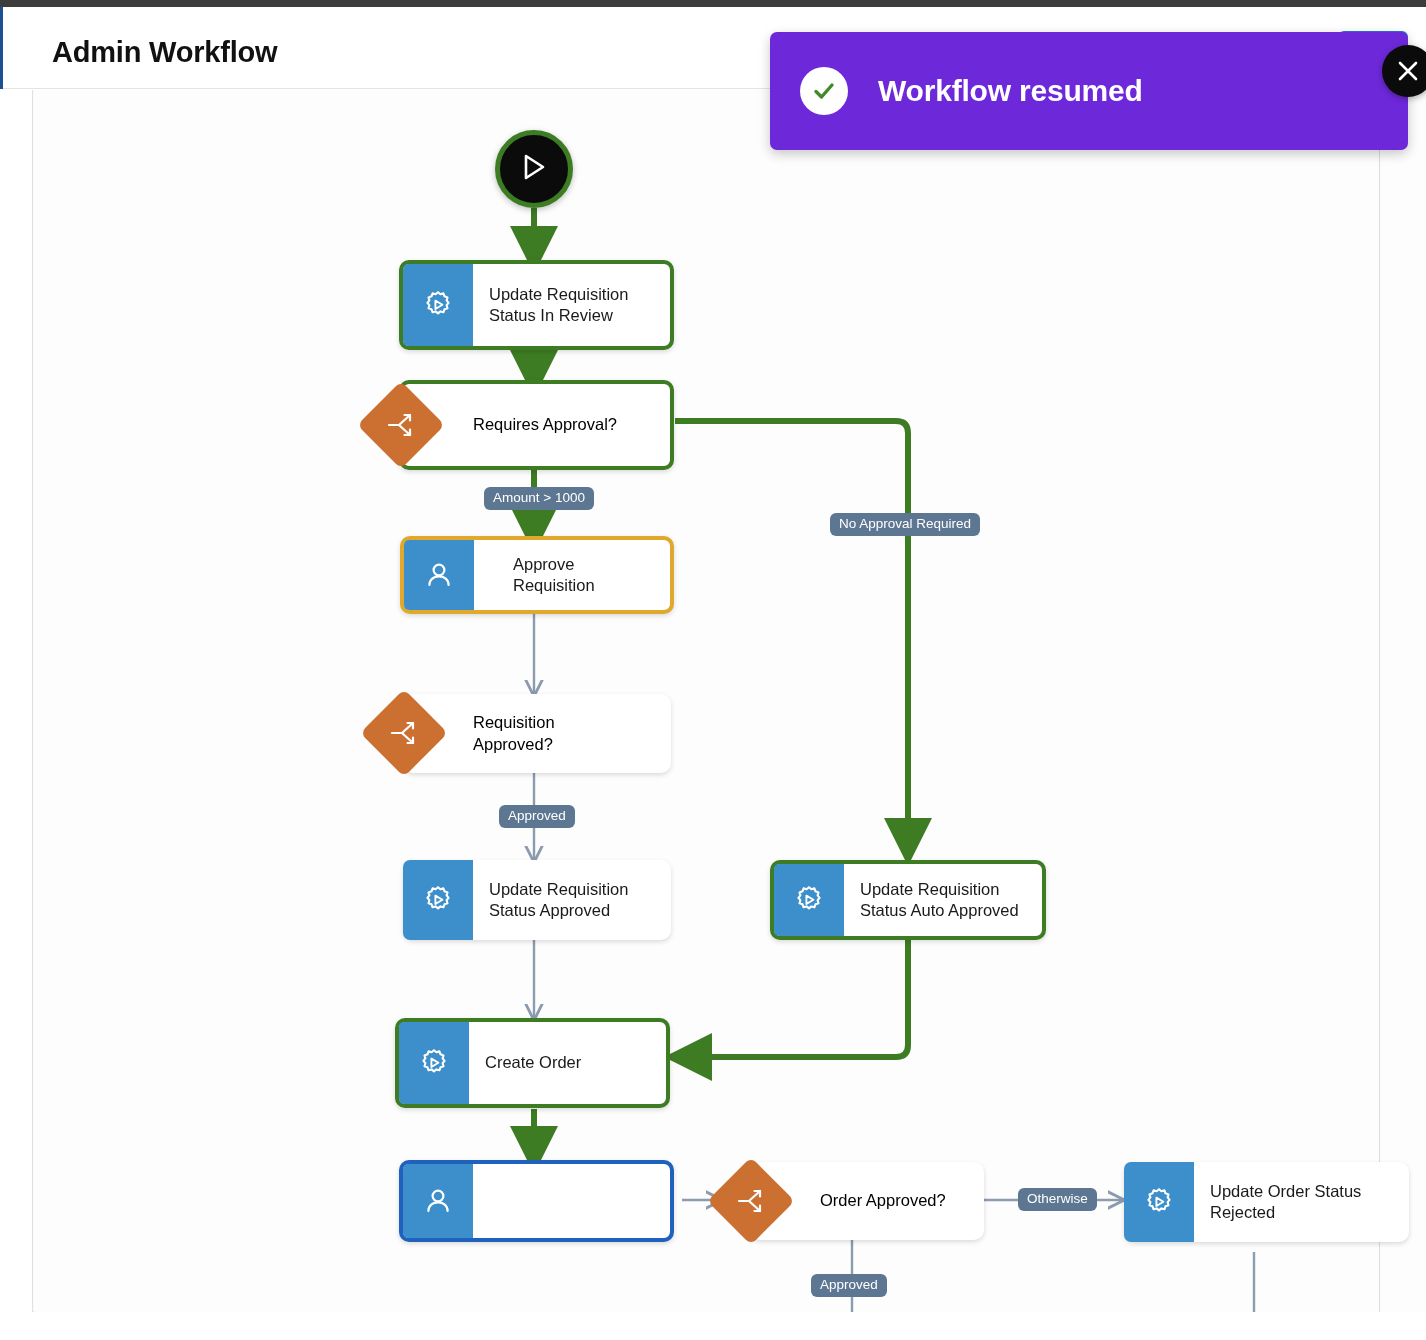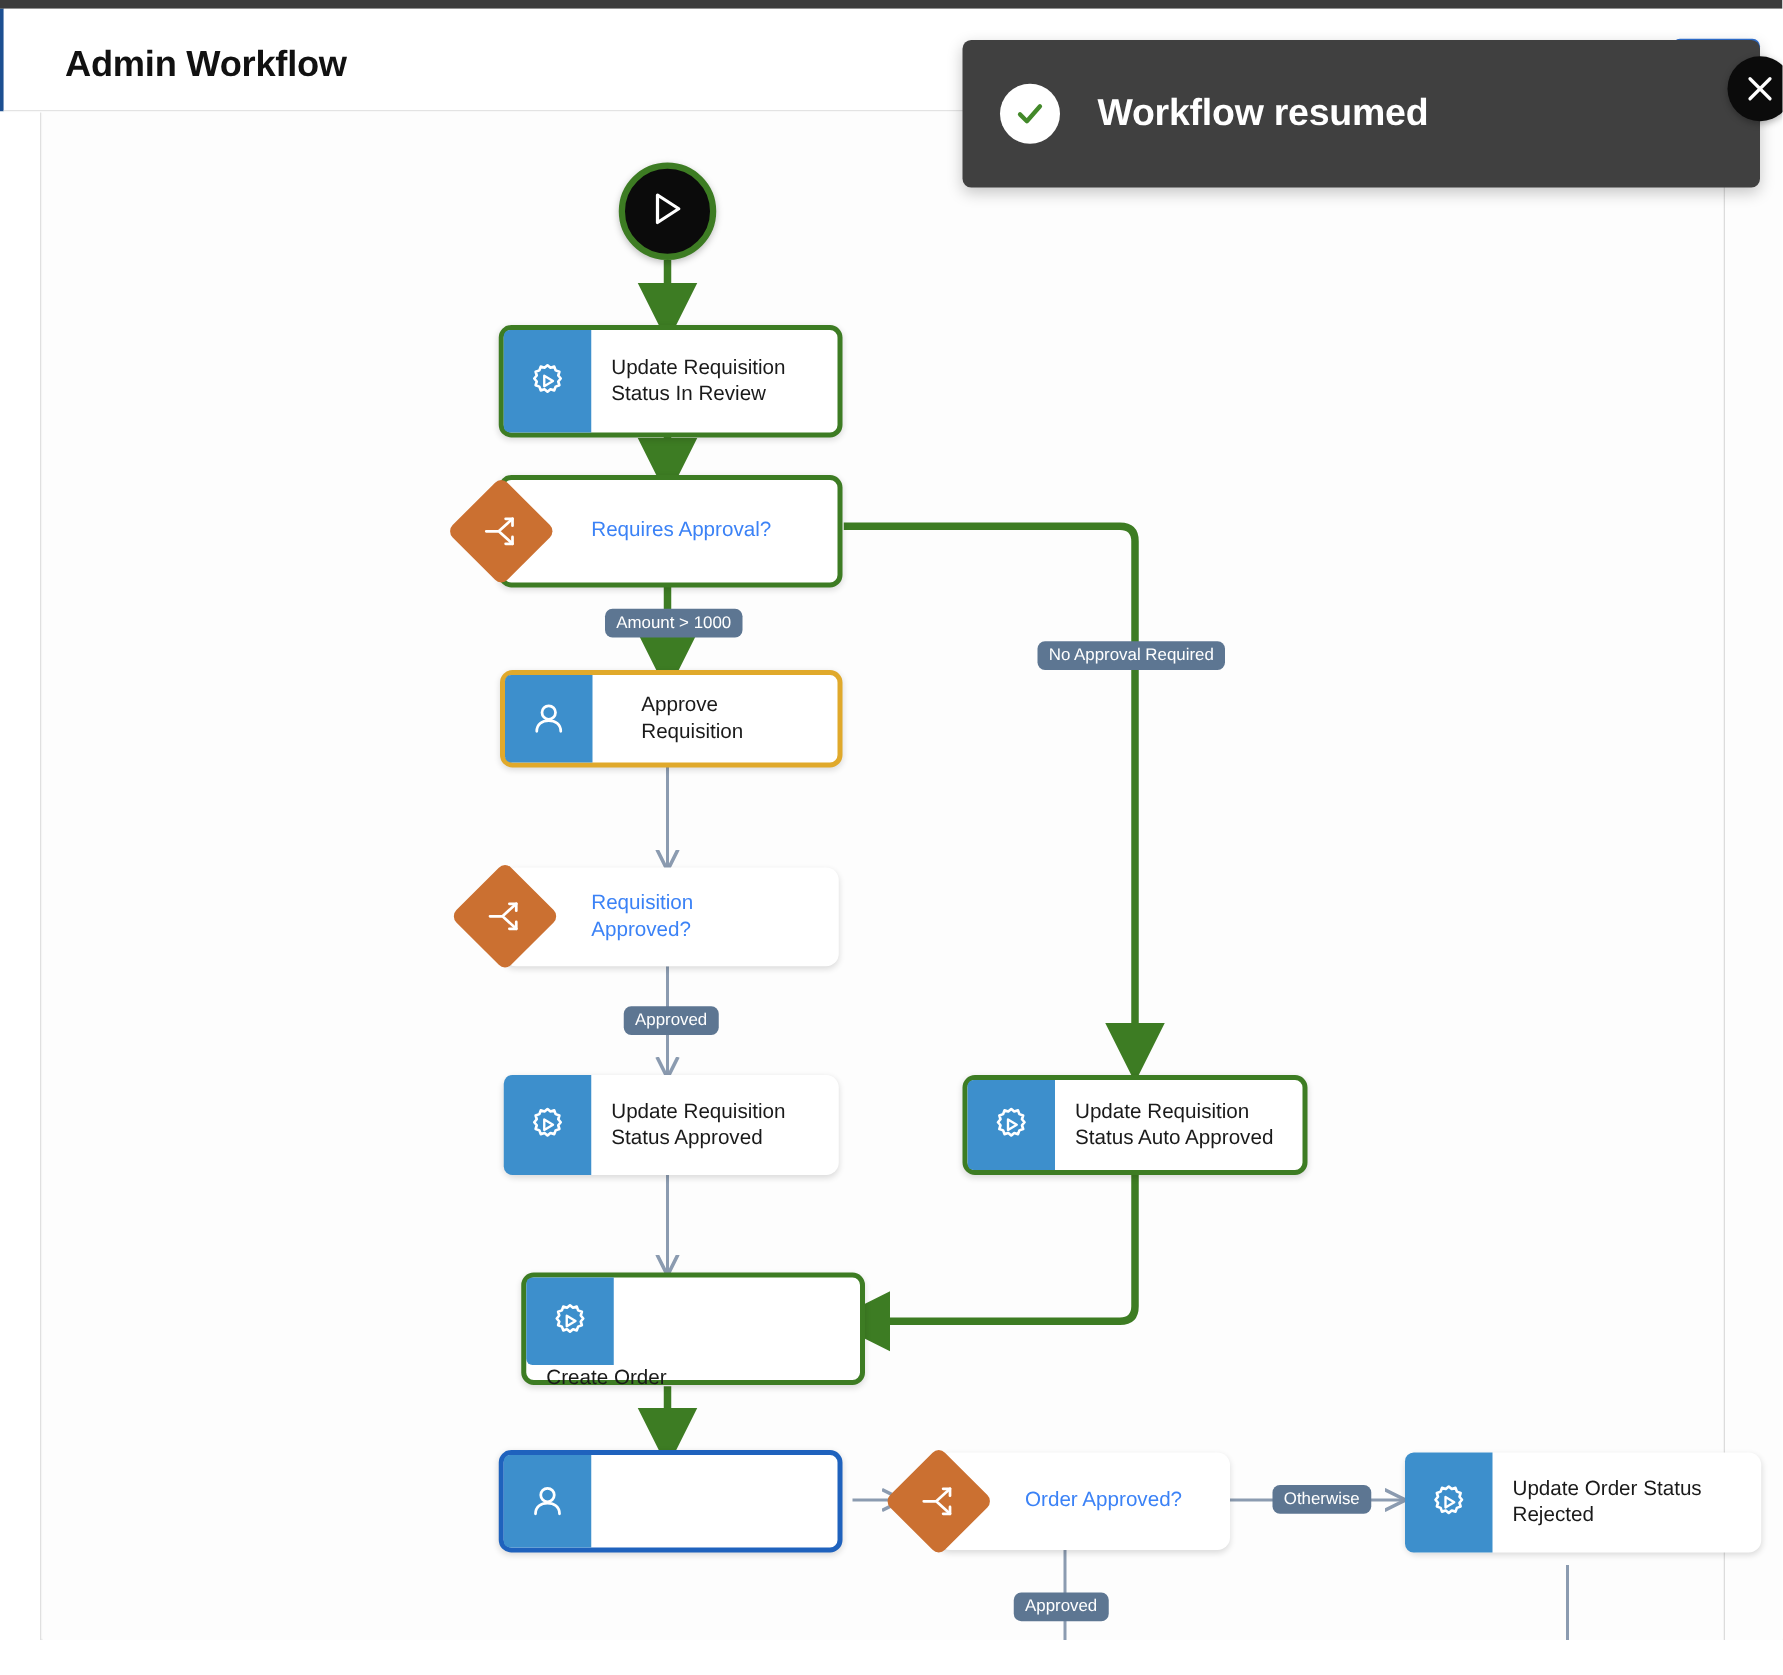--- a/index.html
+++ b/index.html
@@ -117,21 +117,21 @@
     position: absolute;
     background: #ffffff;
     border-radius: 10px;
     box-shadow: 0 2px 5px rgba(0,0,0,0.14);
     display: flex; align-items: center;
   }
   .decision.state-green { border: 4px solid #3d7c23; }
   .decision.state-plain { border: none; }
   .decision .dlabel {
     padding-left: 70px; padding-right: 16px;
-    font-size: 16.5px; color: #3b82f6;
+    font-size: 16.5px; color: #000000;
     line-height: 1.28; white-space: pre-line;
   }
   .diamond {
     position: absolute;
     width: 62px; height: 62px;
     background: #cb7031;
     border-radius: 7px;
     transform: rotate(45deg);
     display: flex; align-items: center; justify-content: center;
   }
@@ -158,21 +158,21 @@
     border-radius: 6px;
     white-space: nowrap;
     line-height: 1;
   }
 
   
   .toast {
     position: absolute;
     left: 770px; top: 32px;
     width: 638px; height: 118px;
-    background: #404040;
+    background: #6d28d9;
     border-radius: 7px;
     box-shadow: 0 4px 12px rgba(0,0,0,0.22);
     display: flex; align-items: center;
     padding-left: 30px;
   }
   .toast-check {
     width: 48px; height: 48px; border-radius: 50%;
     background: #ffffff;
     display: flex; align-items: center; justify-content: center;
     flex: 0 0 48px;
@@ -336,21 +336,21 @@
             <path fill="none" stroke="#ffffff" stroke-width="2.1" stroke-linejoin="round" d="M16,3.2 l2.4,2.0 l3.0,-0.9 l1.1,3.0 l3.0,1.1 l-0.9,3.0 l2.0,2.4 l-2.0,2.4 l0.9,3.0
                  l-3.0,1.1 l-1.1,3.0 l-3.0,-0.9 l-2.4,2.0 l-2.4,-2.0 l-3.0,0.9 l-1.1,-3.0 l-3.0,-1.1
                  l0.9,-3.0 l-2.0,-2.4 l2.0,-2.4 l-0.9,-3.0 l3.0,-1.1 l1.1,-3.0 l3.0,0.9 z"></path>
             <path d="M13.4,11.6 L20.4,15.8 L13.4,20.0 Z" fill="none" stroke="#ffffff" stroke-width="1.9" stroke-linejoin="round"></path>
           </svg>
         </div>
         <div class="label">Update Requisition
 Status Auto Approved</div>
       </div>
 
-      <div class="node state-green" style="left:383px; top:928px; width:275px; height:90px;flex-direction:column;">
+      <div class="node state-green" style="left:361px; top:928px; width:275px; height:90px;">
         <div class="icon-pane">
           <svg width="32" height="32" viewBox="0 0 32 32">
             <path fill="none" stroke="#ffffff" stroke-width="2.1" stroke-linejoin="round" d="M16,3.2 l2.4,2.0 l3.0,-0.9 l1.1,3.0 l3.0,1.1 l-0.9,3.0 l2.0,2.4 l-2.0,2.4 l0.9,3.0
                  l-3.0,1.1 l-1.1,3.0 l-3.0,-0.9 l-2.4,2.0 l-2.4,-2.0 l-3.0,0.9 l-1.1,-3.0 l-3.0,-1.1
                  l0.9,-3.0 l-2.0,-2.4 l2.0,-2.4 l-0.9,-3.0 l3.0,-1.1 l1.1,-3.0 l3.0,0.9 z"></path>
             <path d="M13.4,11.6 L20.4,15.8 L13.4,20.0 Z" fill="none" stroke="#ffffff" stroke-width="1.9" stroke-linejoin="round"></path>
           </svg>
         </div>
         <div class="label">Create Order</div>
       </div>

